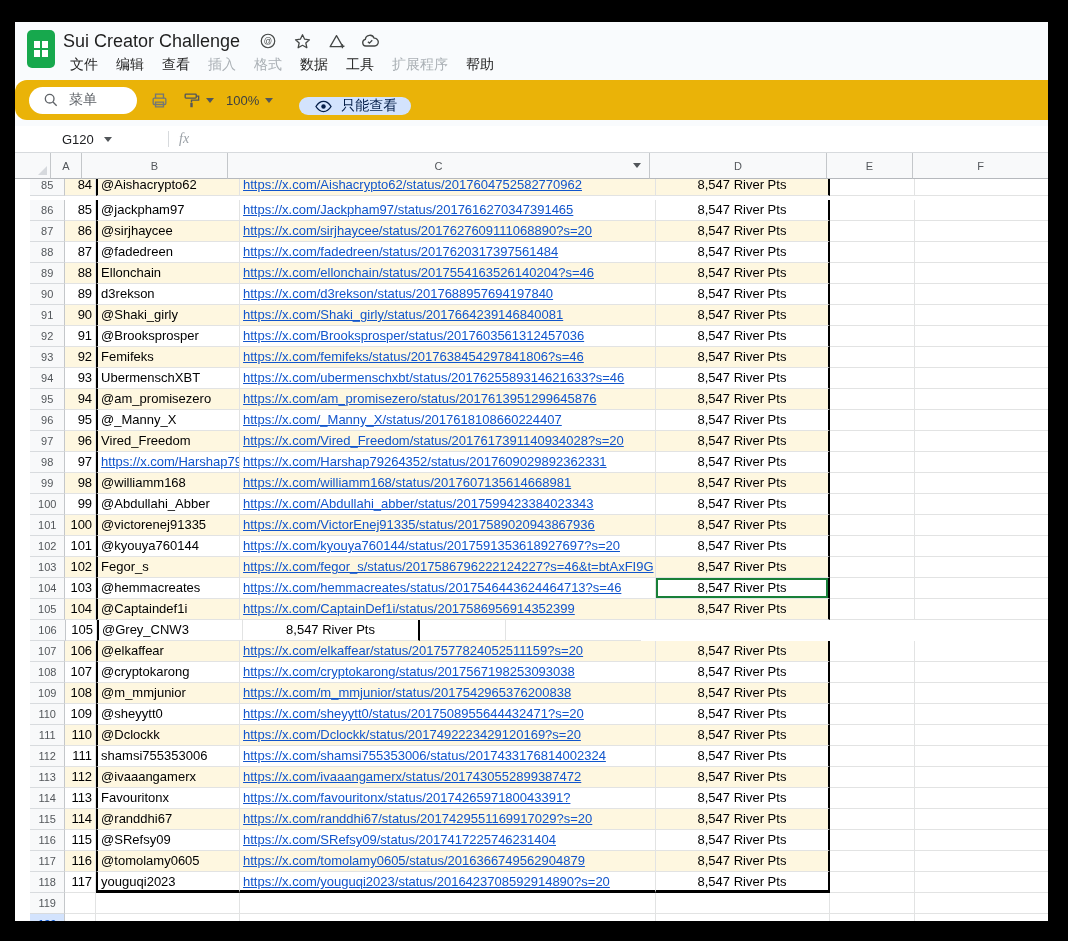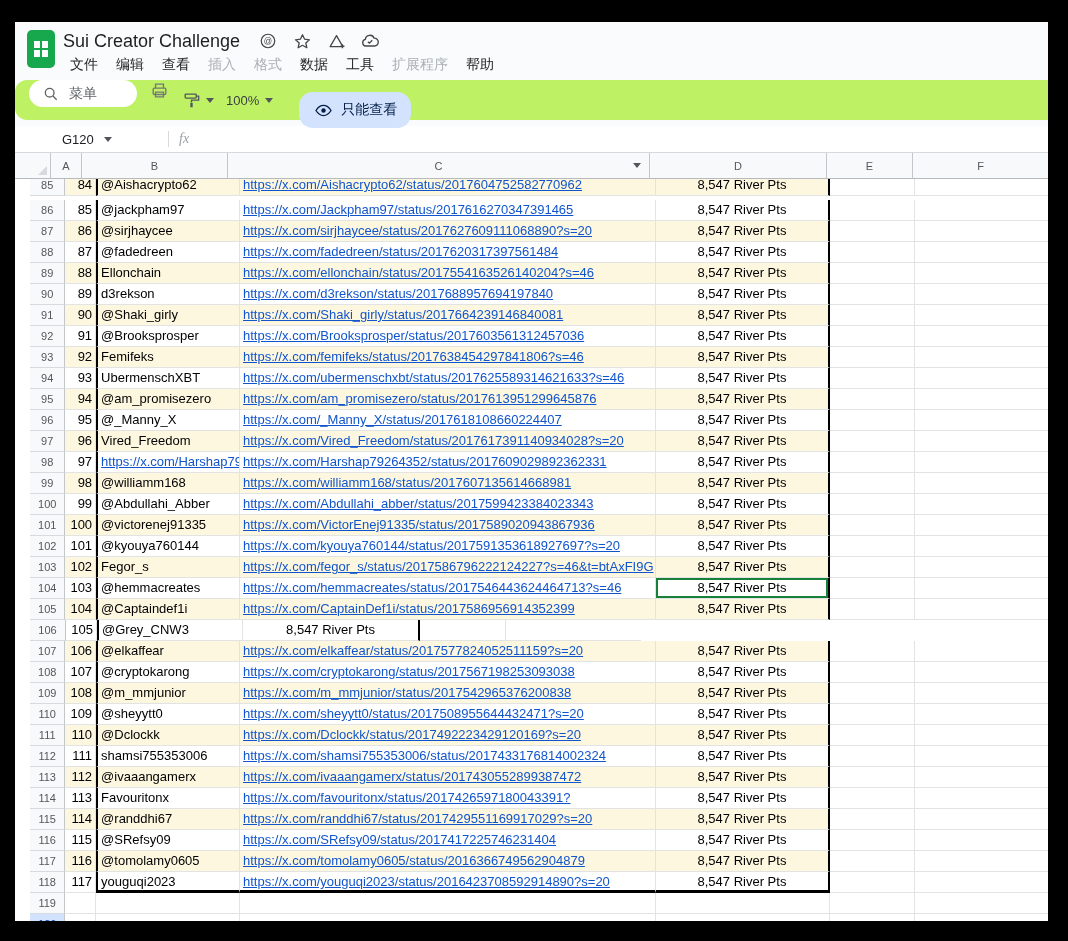--- a/index.html
+++ b/index.html
@@ -15,29 +15,29 @@
                      linear-gradient(to bottom,transparent 7px,#17a84d 7px,#17a84d 9px,transparent 9px);}
   .hdr-main{display:flex;flex-direction:column;}
   .title-row{display:flex;align-items:center;gap:14px;height:26px;}
   .doc-title{font-size:18px;color:#1f1f1f;margin-right:4px;}
   .t-icon{width:20px;height:20px;display:inline-flex;align-items:center;justify-content:center;color:#444746;}
   .menu-row{display:flex;gap:4px;height:26px;align-items:flex-start;}
   .menu-item{font-size:14px;color:#1f1f1f;padding:2px 7px;border-radius:4px;}
   .menu-item.disabled{color:#aab0b5;}
 
   
-  .toolbar{height:40px;background:#bef264;border-radius:12px 0 0 12px;display:flex;
+  .toolbar{height:40px;background:#eab308;border-radius:12px 0 0 12px;display:flex;align-items:center;
            padding:0 10px 0 14px;box-sizing:border-box;gap:12px;}
   .search-pill{height:27px;width:108px;background:#fff;border-radius:14px;display:flex;align-items:center;
                gap:8px;padding:0 12px;box-sizing:border-box;}
   .search-pill span{font-size:14px;color:#5f6368;}
   .tb-icon{width:20px;height:20px;display:inline-flex;align-items:center;justify-content:center;color:#52565a;}
   .dd{width:0;height:0;border-left:4px solid transparent;border-right:4px solid transparent;border-top:5px solid #52565a;display:inline-block;}
   .zoom-ctl{display:flex;align-items:center;gap:6px;font-size:13px;color:#3c4043;}
-  .view-pill{height:36px;background:#d3e3fd;border-radius:14px;display:flex;align-items:center;gap:8px;
+  .view-pill{height:18px;background:#d3e3fd;border-radius:14px;display:flex;align-items:center;gap:8px;
              padding:0 14px;margin-left:14px;margin-top:12px;}
   .view-pill span{font-size:14px;color:#041e49;}
   .gap-strip{height:6px;background:#f9fbfd;}
 
   
   .fbar{height:27px;background:#fff;border-bottom:1px solid #d7dadd;display:flex;align-items:center;box-sizing:border-box;padding-left:37px;}
   .namebox{display:flex;align-items:center;gap:10px;width:96px;padding-left:10px;}
   .namebox .ref{font-size:13px;color:#202124;}
   .fdiv{width:1px;height:16px;background:#d7dadd;margin:0 10px;}
   .fx{font-size:14px;font-style:italic;color:#9aa0a6;font-family:"Liberation Serif","DejaVu Serif",serif;}

